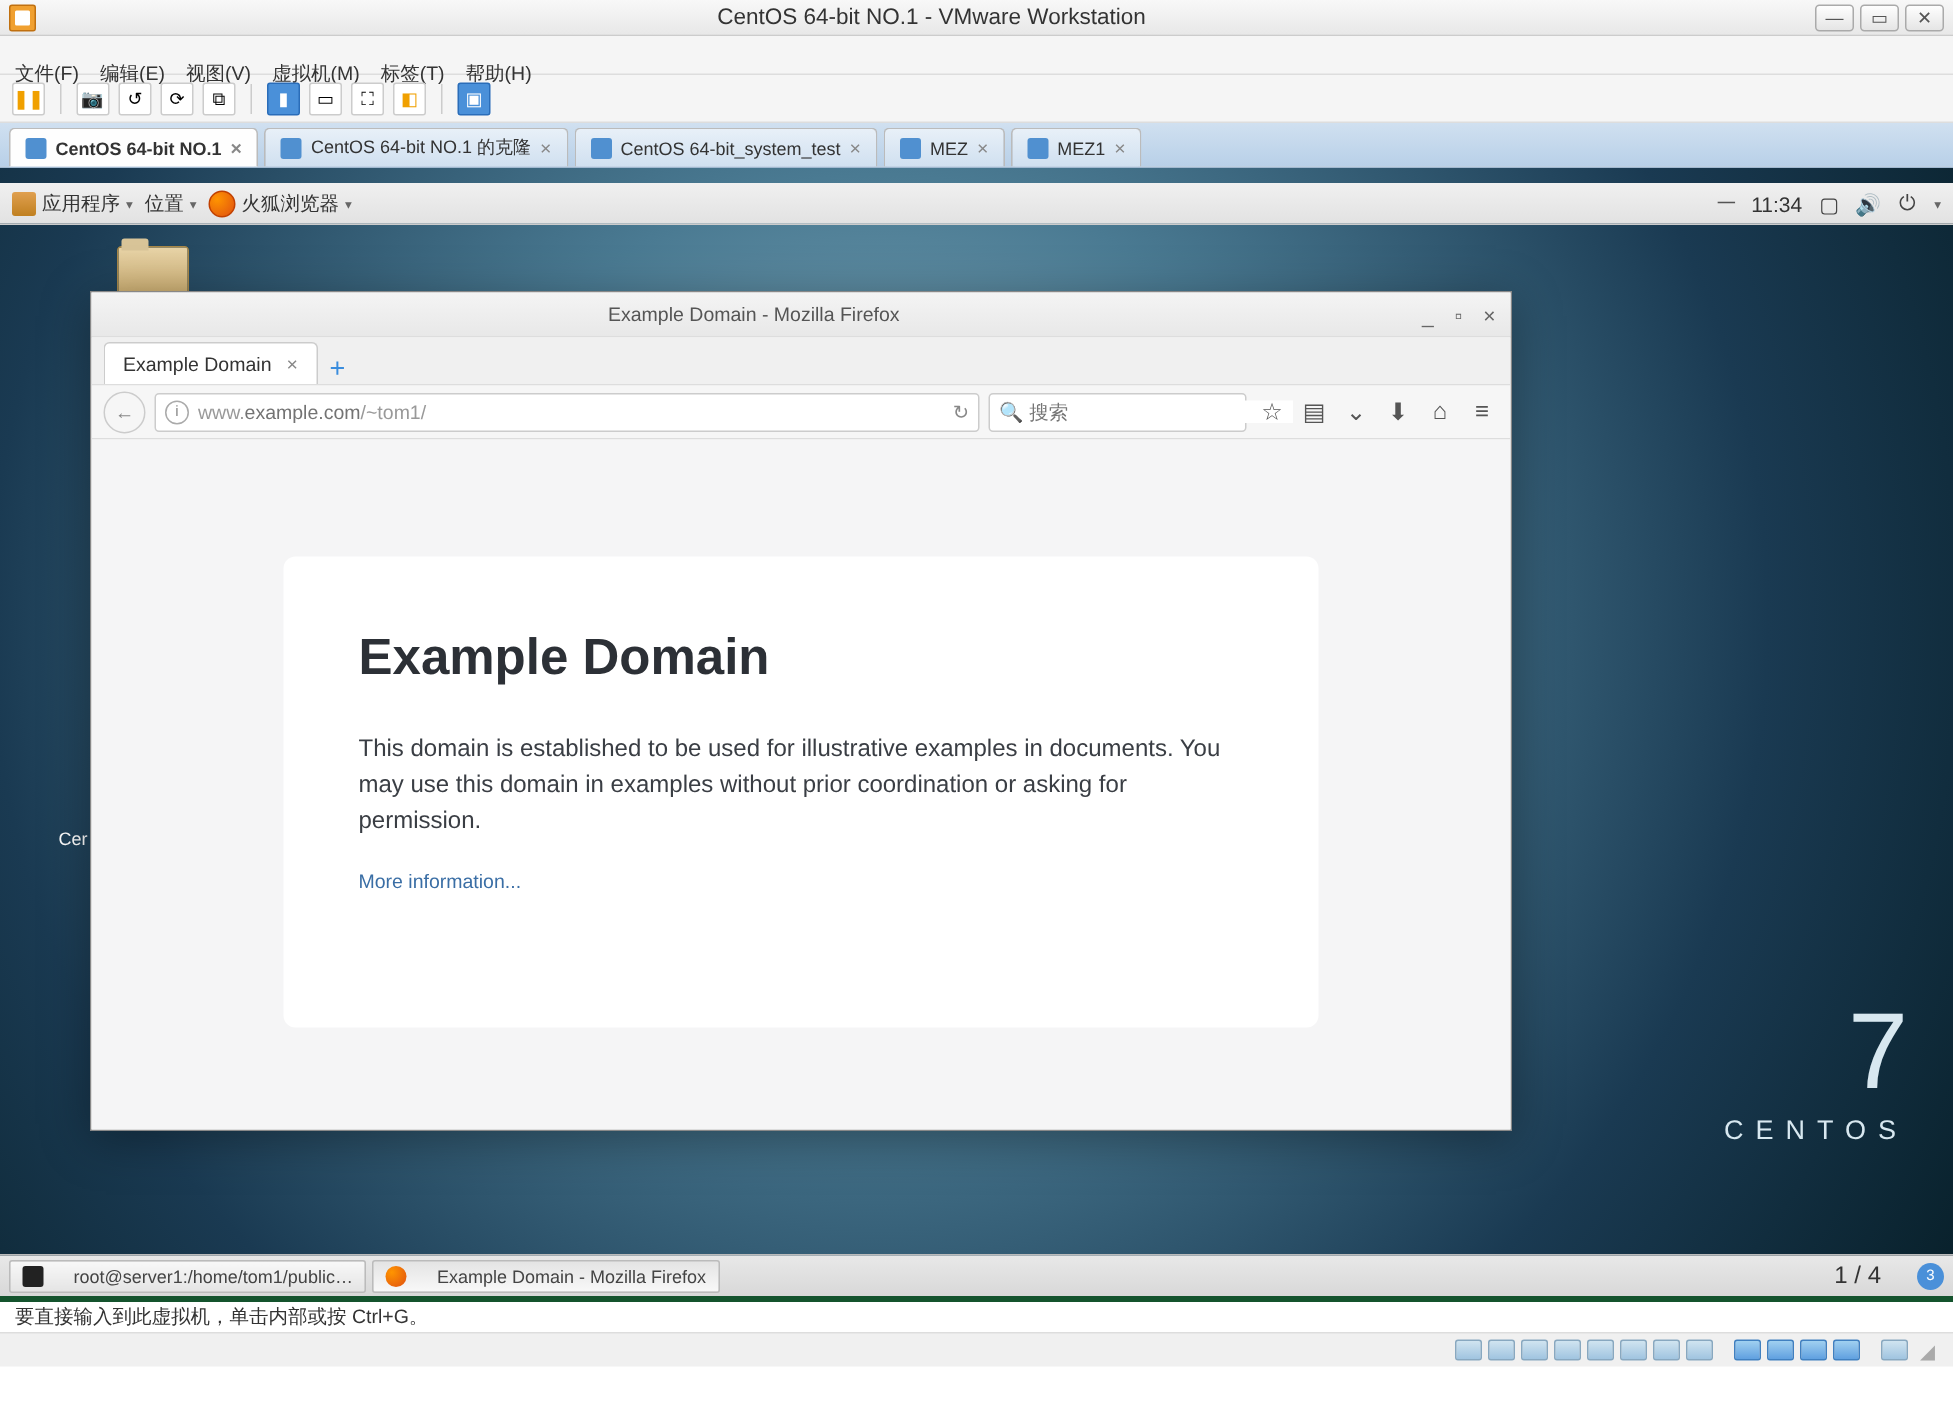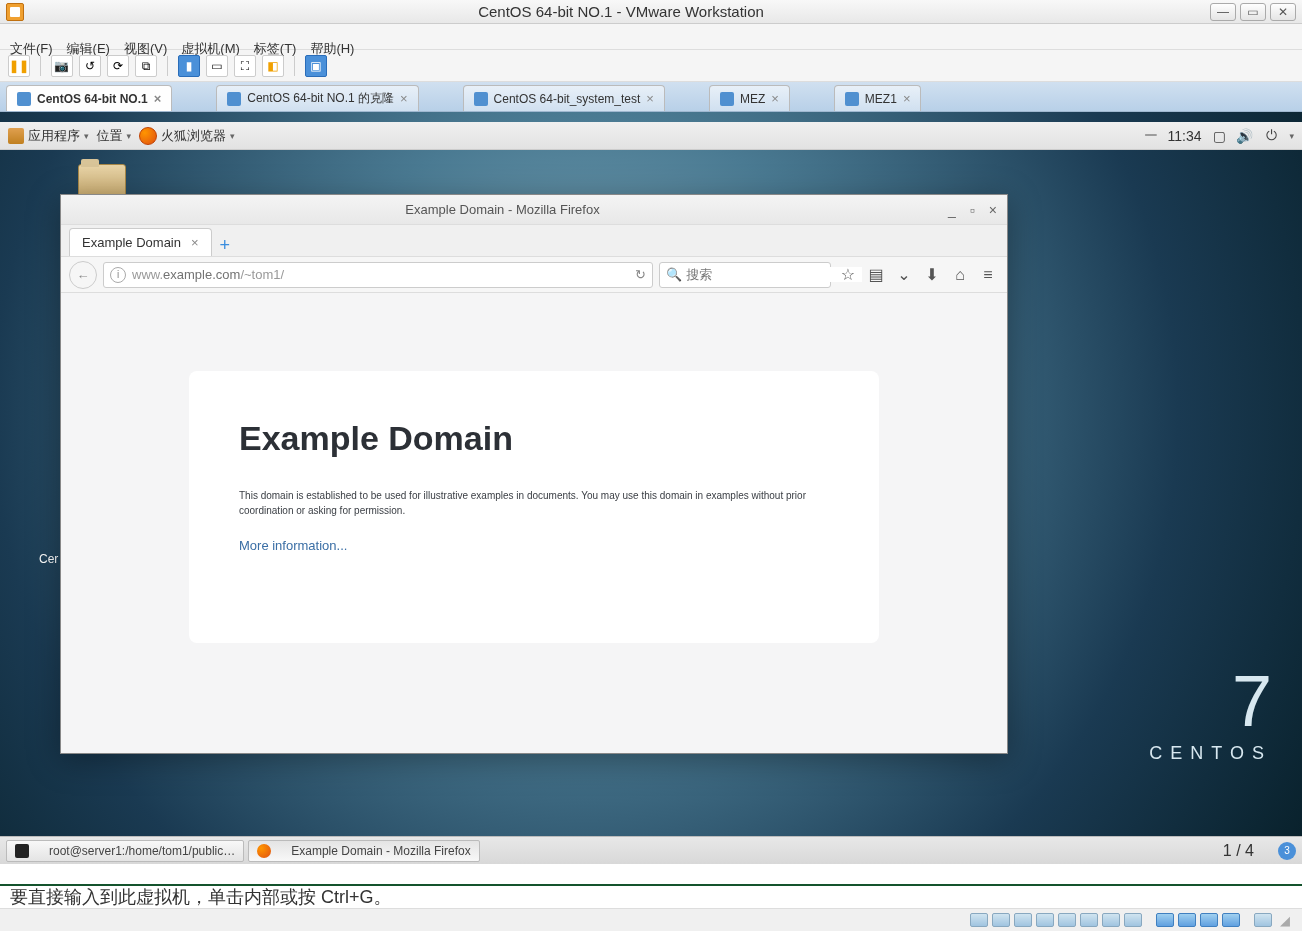--- a/index.html
+++ b/index.html
@@ -20,21 +20,21 @@
 
 .vmware-toolbar { height:32px; background:#f5f5f5; border-bottom:1px solid #ddd; display:flex; align-items:center; padding:0 8px; gap:6px;}
 .tbtn { width:22px; height:22px; border:1px solid #ccc; border-radius:2px; background:#fff; display:flex; align-items:center; justify-content:center; cursor:pointer; font-size:12px;}
 .tsep { width:1px; height:20px; background:#ccc; margin:0 4px;}
 .tbtn.pause{color:#f0a000;font-weight:bold;}
 .tbtn.blue{background:#4a90d9;border-color:#2a6db9;}
 
 
 .vm-tabs { height:30px; background:linear-gradient(#d0e0f0,#b8d0e8); border-bottom:1px solid #a0b8d0; display:flex; align-items:flex-end; padding:0 6px;}
 .vm-tab { height:26px; background:#fefefe; border:1px solid #bbb; border-bottom:none; border-radius:4px 4px 0 0; display:flex; align-items:center; padding:0 10px; gap:6px; margin-right:4px; font-size:12px; cursor:pointer; color:#333;}
-.vm-tab.inactive { background:linear-gradient(#e8f0f8,#d0e0f0);margin-left:40px;}
+.vm-tab.inactive { background:linear-gradient(#e8f0f8,#d0e0f0);}
 .vm-tab .vt-icon{width:14px;height:14px;background:#5090d0;border-radius:2px;}
 .vm-tab .vt-close{color:#888;font-size:13px;cursor:pointer;}
 .vm-tab.active{font-weight:bold;}
 
 
 .guest { position:relative; height:752px; background: radial-gradient(circle at 45% 40%, #8ab4c4 0%, #4a7a92 35%, #1a3a52 70%, #08202a 100%); overflow:hidden;}
 
 
 .gnome-bar { height:28px; background:linear-gradient(#f0f0f0,#e2e2e2); border-bottom:1px solid #ccc; display:flex; align-items:center; padding:0 8px; font-size:13px; color:#333;margin-top:10px;}
 .gnome-bar .gb-left{display:flex;align-items:center;gap:8px;}
@@ -69,36 +69,36 @@
 .ff-url{flex:1;height:26px;border:1px solid #ccc;border-radius:3px;display:flex;align-items:center;padding:0 6px;background:#fff;}
 .ff-url .info-icon{width:16px;height:16px;border:1px solid #aaa;border-radius:50%;color:#888;font-size:10px;display:flex;align-items:center;justify-content:center;margin-right:6px;}
 .ff-url .reload{color:#888;cursor:pointer;font-size:13px;}
 .ff-search{width:172px;height:26px;border:1px solid #ccc;border-radius:3px;display:flex;align-items:center;padding:0 6px;background:#fff;}
 .ff-search .sicon{color:#888;margin-right:4px;font-size:13px;}
 .ff-search input{border:none;outline:none;flex:1;font-size:13px;}
 .ff-nav-icon{width:22px;height:22px;display:flex;align-items:center;justify-content:center;color:#555;cursor:pointer;font-size:16px;}
 .ff-content{height:calc(100% - 98px);overflow:auto;background:#f5f5f6;padding-top:78px;}
 .page-card{width:690px;margin:0 auto;background:#fff;border-radius:8px;padding:48px 50px 90px;}
 .page-card h1{font-size:34px;font-weight:600;color:#2c3036;margin-bottom:30px;}
-.page-card p{font-size:10px;color:#3a3e44;line-height:1.5;}
+.page-card p{font-size:16px;color:#3a3e44;line-height:1.5;}
 .page-card a{color:#3a6ea5;text-decoration:none;display:inline-block;margin-top:20px;}
 
 
 .gnome-taskbar{position:absolute;left:0;right:0;bottom:0;height:28px;background:linear-gradient(#e8e8e8,#d8d8d8);border-top:1px solid #bbb;display:flex;align-items:center;padding:0 6px;gap:4px;}
 .tb-btn{height:22px;background:linear-gradient(#f8f8f8,#e4e4e4);border:1px solid #bbb;border-radius:2px;display:flex;align-items:center;padding:0 8px;gap:20px;font-size:12px;color:#444;cursor:pointer;}
 .tb-btn .tbi{width:14px;height:14px;}
 .tb-btn.active{background:linear-gradient(#e4e4e4,#f8f8f8);}
 .tb-term-icon{background:#222;border-radius:2px;}
 .tb-ff-icon{background:radial-gradient(circle at 30% 30%,#ff9500,#e05010);border-radius:50%;}
 .tb-spacer{flex:1;}
 .tb-pager{font-size:16px;color:#333;margin-right:20px;}
 .tb-blue-circle{width:18px;height:18px;border-radius:50%;background:#4a90d9;color:#fff;font-size:10px;display:flex;align-items:center;justify-content:center;}
 
 
-.vmware-hint{height:24px;background:#fff;border-top:2px solid #14532d;display:flex;align-items:center;padding:0 10px;font-size:18px;color:#333;margin-top:20px;}
+.vmware-hint{height:24px;background:#fff;border-top:4px solid #14532d;display:flex;align-items:center;padding:0 10px;font-size:13px;color:#333;}
 .vmware-status{height:23px;background:#f0f0f0;border-top:1px solid #ddd;display:flex;align-items:center;padding:0 8px;gap:4px;justify-content:flex-end;}
 .dev-icon{width:18px;height:14px;background:linear-gradient(#d0e4f0,#a0c4e0);border:1px solid #88a8c0;border-radius:2px;cursor:pointer;}
 .dev-icon.hl{background:linear-gradient(#a0d0f0,#60a0e0);border-color:#4080c0;}
 </style>
 </head>
 <body>
 
 <div class="vmware-titlebar">
   <div class="vmicon"></div>
   <div class="title">CentOS 64-bit NO.1 - VMware Workstation</div>

